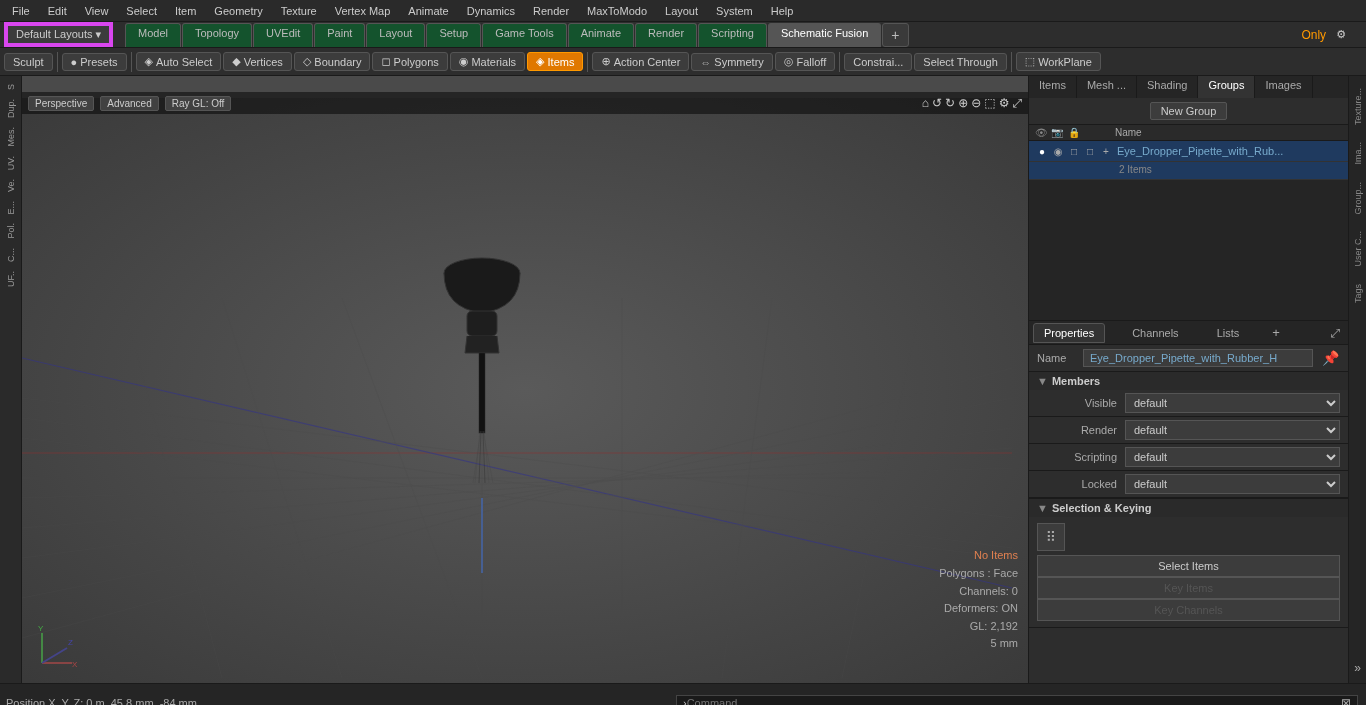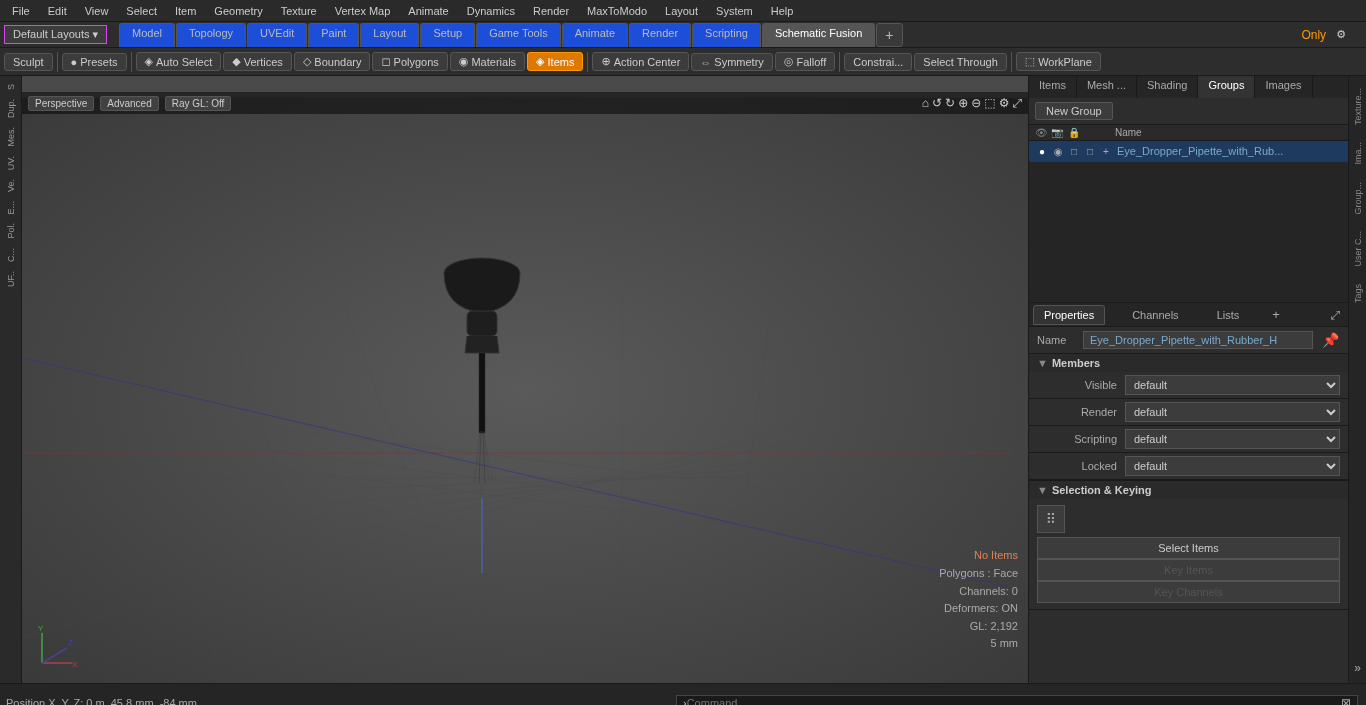--- a/index.html
+++ b/index.html
@@ -4,23 +4,23 @@
   <style>
     * { box-sizing: border-box; margin: 0; padding: 0; }
     body { background: #3a3a3a; color: #ccc; font-family: Arial, sans-serif; font-size: 11px; width: 1366px; height: 705px; overflow: hidden; }
 
     
     #menu-bar { display: flex; align-items: center; background: #2a2a2a; height: 22px; padding: 0 4px; gap: 2px; border-bottom: 1px solid #1a1a1a; }
     .menu-item { color: #ccc; padding: 2px 8px; cursor: pointer; font-size: 11px; }
 
     
     #layout-bar { display: flex; align-items: center; background: #2d2d2d; height: 26px; border-bottom: 1px solid #1a1a1a; }
-    .layout-dropdown { background: #3c3c3c; border: 1px solid #d946ef; color: #ccc; padding: 2px 8px; font-size: 11px; margin: 2px 4px; cursor: pointer; }
+    .layout-dropdown { background: #3c3c3c; border: 4px solid #d946ef; color: #ccc; padding: 2px 8px; font-size: 11px; margin: 2px 4px; cursor: pointer; }
     .layout-tabs { display: flex; flex: 1; gap: 1px; margin-left: 8px; }
-    .layout-tab { background: #1d4ed8; color: #bbb; padding: 3px 12px; cursor: pointer; font-size: 11px; border-radius: 3px 3px 0 0; border: 1px solid #555; border-bottom: none; }
+    .layout-tab { background: #14532d; color: #bbb; padding: 3px 12px; cursor: pointer; font-size: 11px; border-radius: 3px 3px 0 0; border: 1px solid #555; border-bottom: none; }
     .layout-tab.active { background: #555; color: #fff; }
     .layout-tab-add { background: #3a3a3a; color: #bbb; padding: 3px 8px; cursor: pointer; font-size: 14px; border: 1px solid #555; border-radius: 3px; }
     .layout-right { margin-left: auto; display: flex; align-items: center; gap: 4px; padding-right: 20px; }
     .star-btn { color: #f90; font-size: 12px; padding: 2px 6px; }
 
     
     #tool-bar { display: flex; align-items: center; background: #2d2d2d; height: 28px; border-bottom: 1px solid #1a1a1a; padding: 0 4px; gap: 2px; }
     .tool-btn { background: #3c3c3c; border: 1px solid #555; color: #ccc; padding: 2px 8px; font-size: 11px; cursor: pointer; border-radius: 3px; display: flex; align-items: center; gap: 3px; }
     .tool-btn.active { background: #e07800; border-color: #f90; color: #fff; }
     .tool-separator { width: 1px; background: #555; height: 20px; margin: 0 2px; }
@@ -48,21 +48,21 @@
 
     
     #right-panel { width: 320px; background: #2d2d2d; border-left: 1px solid #1a1a1a; display: flex; flex-direction: column; }
 
     
     #groups-tabs { display: flex; background: #252525; height: 22px; }
     .groups-tab { color: #aaa; padding: 3px 10px; font-size: 11px; cursor: pointer; border-right: 1px solid #1a1a1a; }
     .groups-tab.active { color: #fff; background: #333; }
 
     
-    #groups-header { display: flex; align-items: center; background: #2d2d2d; padding: 4px 6px; border-bottom: 1px solid #1a1a1a; }
+    #groups-header { display: flex; align-items: center; background: #2d2d2d; padding: 4px 6px; border-bottom: 1px solid #1a1a1a; justify-content: center; }
     .new-group-btn { background: #3c3c3c; border: 1px solid #555; color: #ccc; padding: 2px 10px; font-size: 11px; cursor: pointer; border-radius: 2px; }
 
     
     #groups-list { background: #252525; border-bottom: 1px solid #1a1a1a; }
     .groups-col-header { display: flex; padding: 2px 6px; background: #2a2a2a; border-bottom: 1px solid #1a1a1a; }
     .col-icons { width: 80px; display: flex; gap: 4px; }
     .col-name { flex: 1; color: #aaa; font-size: 10px; }
 
     .group-row { display: flex; align-items: center; padding: 3px 6px; background: #1f3a5f; border-bottom: 1px solid #333; }
     .group-row-icons { display: flex; gap: 2px; align-items: center; margin-right: 4px; }
@@ -355,20 +355,21 @@
       <div class="group-row">
         <div class="group-row-icons">
           <div class="row-icon active">●</div>
           <div class="row-icon">◉</div>
           <div class="row-icon">□</div>
           <div class="row-icon">□</div>
           <div class="row-icon">+</div>
         </div>
         <div class="group-name">Eye_Dropper_Pipette_with_Rub...</div>
       </div>
+      <div style="padding: 2px 12px 4px 90px; background:#1f3a5f; border-bottom:1px solid #333; color:#888; font-size:10px;">2 Items</div>
       <div class="groups-empty"></div>
     </div>
 
     <div id="props-panel">
       <div id="props-tabs">
         <div class="props-tab active">Properties</div>
         <div class="props-tab">Channels</div>
         <div class="props-tab">Lists</div>
         <div class="props-tab-add">+</div>
         <div class="props-expand">

